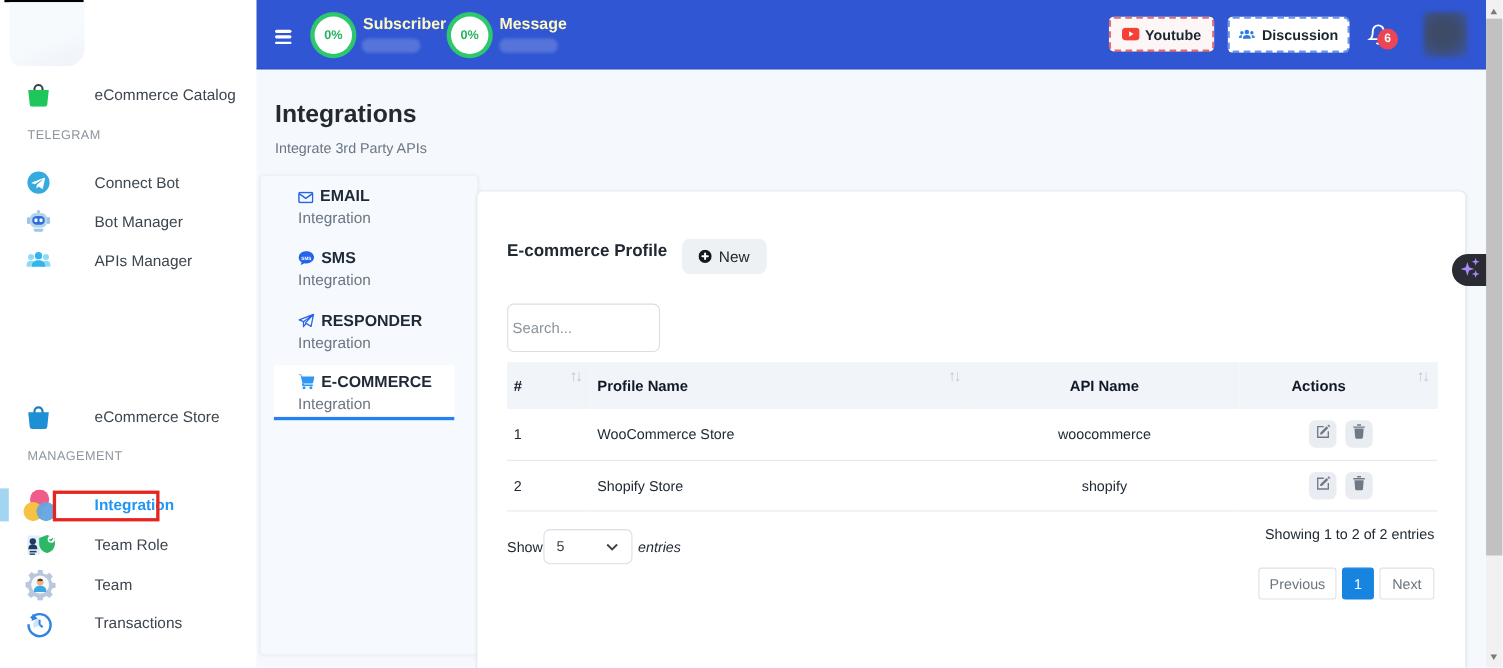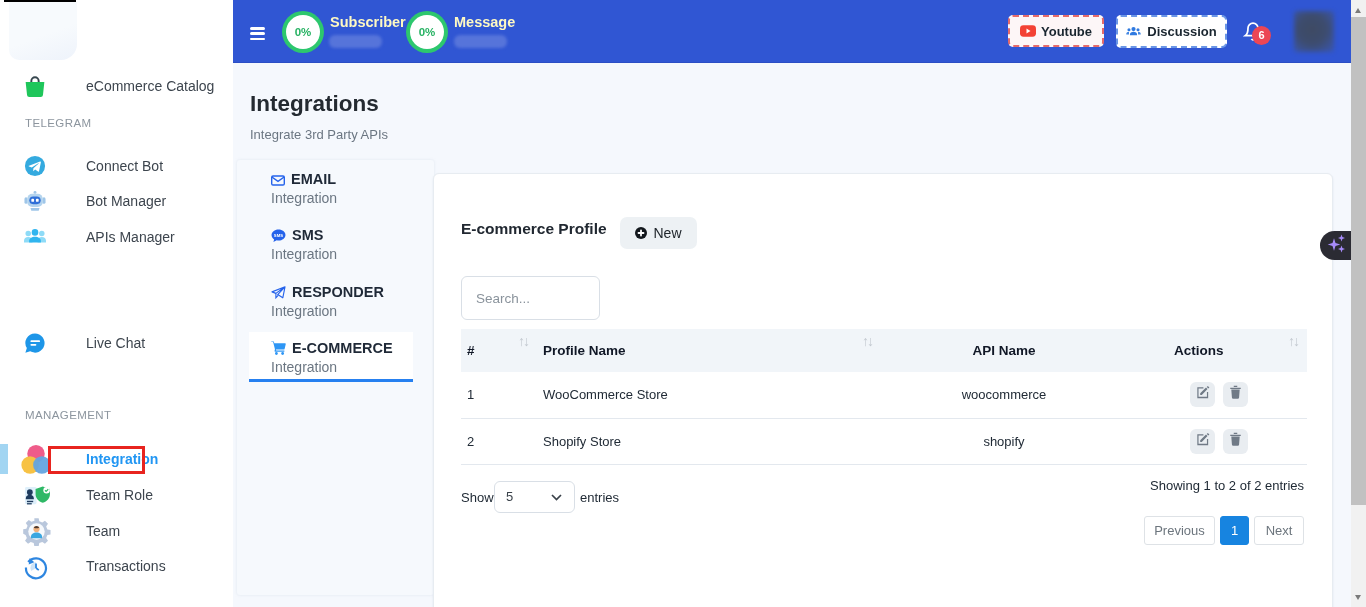--- a/index.html
+++ b/index.html
@@ -48,21 +48,21 @@
 .snav-item { position:absolute; left:38px; width:150px; }
 .snav-item .row1 { font-size:14.5px; font-weight:700; color:#1f2937; }
 .snav-item .row1 svg { vertical-align:-2px; margin-right:6px; }
 .snav-item .row2 { font-size:14px; color:#6b7682; margin-top:3px; }
 .snav-active { position:absolute; left:16px; top:269px; width:164px; height:50px; background:#fff; border-bottom:3px solid #2680f0; }
 
 
 .card { position:absolute; left:200px; top:110px; width:900px; height:442px; background:#fff; border:1px solid #e7ecf1; border-radius:6px; box-shadow:0 1px 2px rgba(165,180,195,0.25); }
 .card-h { position:absolute; left:27px; top:46px; font-size:15.5px; font-weight:700; color:#212831; }
 .newbtn { position:absolute; left:186px; top:43px; width:77px; height:32px; background:#edf1f4; border-radius:7px; font-size:14px; color:#20262c; display:flex; align-items:center; justify-content:center; gap:6px; }
-.search { position:absolute; left:27px; top:102px; width:139px; height:44px; border:1px solid #d9dfe6; border-radius:6px; background:#fff; font-size:13.5px; color:#8a939c; padding-left:14px; display:flex; align-items:center; }
+.search { position:absolute; left:27px; top:102px; width:139px; height:44px; border:1px solid #d9dfe6; border-radius:6px; background:#fff; font-size:13.5px; color:#8a939c; padding-left:4px; display:flex; align-items:center; }
 table.dt { position:absolute; left:27px; top:155px; width:846px; border-collapse:collapse; font-size:13px; color:#212b36; }
 table.dt thead th { background:#f1f5f9; text-align:left; font-size:13.5px; font-weight:700; color:#111827; height:43px; padding:0; position:relative; }
 table.dt td { height:46px; border-bottom:1px solid #e3e8ee; padding:0; }
 .sorticon { position:absolute; right:9px; top:4px; font-size:14px; color:#c3c9d0; letter-spacing:-2px; }
 .abtn { display:inline-block; width:25px; height:25px; background:#e9edf1; border-radius:6px; text-align:center; line-height:25px; vertical-align:middle; }
 .ftxt { position:absolute; top:316px; font-size:13px; color:#212b36; }
 .sel { position:absolute; left:60px; top:307px; width:81px; height:32px; border:1px solid #d9dfe6; border-radius:6px; background:#fff; font-size:13px; color:#3a424a; line-height:30px; padding-left:11px; }
 .showing { position:absolute; right:28px; top:304px; font-size:13px; color:#212b36; }
 .pagi { position:absolute; right:28px; top:342px; display:flex; font-size:13px; gap:5px; text-align:center; }
 .pagi .pg { height:29px; line-height:27px; border:1px solid #dee2e6; background:#fff; color:#6c757d; border-radius:3px; }
@@ -156,29 +156,28 @@
           <circle cx="19.4" cy="8.3" r="3" fill="#8edbf7"></circle>
           <path d="M19.4 12c2.9 0 4.6 1.8 4.6 3.8V18h-9.2v-2.2c0-2 1.7-3.8 4.6-3.8z" fill="#8edbf7"></path>
           <circle cx="12" cy="7" r="3.6" fill="#30b5ef"></circle>
           <path d="M12 11.6c-3.6 0-6.4 2-6.4 4.4V18h12.8v-2c0-2.4-2.8-4.4-6.4-4.4z" fill="#30b5ef"></path>
         </svg>
       <div class="tx">APIs Manager</div>
     </div>
 
 
 
-    <div class="mitem" style="top:332px;">
-      <svg class="ic" viewBox="0 0 24 24">
-          <path d="M12 1.5 a10.5 10.5 0 1 1-5.3 19.6 L1.5 22.5 l1.6-5 A10.5 10.5 0 0 1 12 1.5z" fill="#1e96e8"></path>
-          <rect x="7" y="9" width="10.5" height="2" rx="1" fill="#fff"></rect>
-          <rect x="7" y="13" width="6.5" height="2" rx="1" fill="#fff"></rect>
-        </svg>
-      <div class="tx">Live Chat</div>
-    </div>
-
+
+    <div class="mitem" style="top:368px;">
+      <svg class="ic" viewBox="0 0 24 24">
+          <path d="M8 8.5 V6.5 a4 4 0 0 1 8 0 V8.5" fill="none" stroke="#1a7bbf" stroke-width="2.1"></path>
+          <path d="M1.8 7.5 h20.4 l-1.5 14.2 a2.5 2.5 0 0 1-2.5 2.3 H5.8 a2.5 2.5 0 0 1-2.5-2.3 Z" fill="#1d8fd4"></path>
+        </svg>
+      <div class="tx">eCommerce Store</div>
+    </div>
 
     <div class="slabel" style="top:409px;">MANAGEMENT</div>
 
     <div class="mitem" style="top:448px;">
       <div class="blueind" style="top:-4px;"></div>
       <svg class="ic" viewBox="0 0 24 24" style="left:21px; top:-3px; width:30px; height:30px;">
           <circle cx="12" cy="7" r="7" fill="#ef5c8a"></circle>
           <circle cx="7.3" cy="16" r="7" fill="#f7c244"></circle>
           <circle cx="16.7" cy="16" r="7" fill="#64a4e0" opacity="0.95"></circle>
         </svg>
@@ -309,21 +308,21 @@
                   </svg></span>
             </td>
           </tr>
         </tbody>
       </table>
 
       <span class="ftxt" style="left:27px;">Show</span>
       <div class="sel">5<svg width="11" height="7" viewBox="0 0 11 7" style="position:absolute; right:12px; top:12px;">
             <path d="M1 1 L5.5 5.5 L10 1" stroke="#3a424a" stroke-width="1.7" fill="none"></path>
           </svg></div>
-      <span class="ftxt" style="left:146px;">entries</span>
+      <span class="ftxt" style="left:146px;font-style:italic;">entries</span>
       <div class="showing">Showing 1 to 2 of 2 entries</div>
       <div class="pagi">
         <div class="pg prev">Previous</div>
         <div class="pg act">1</div>
         <div class="pg next">Next</div>
       </div>
     </div>
   </div>
 
   <div class="helper">

